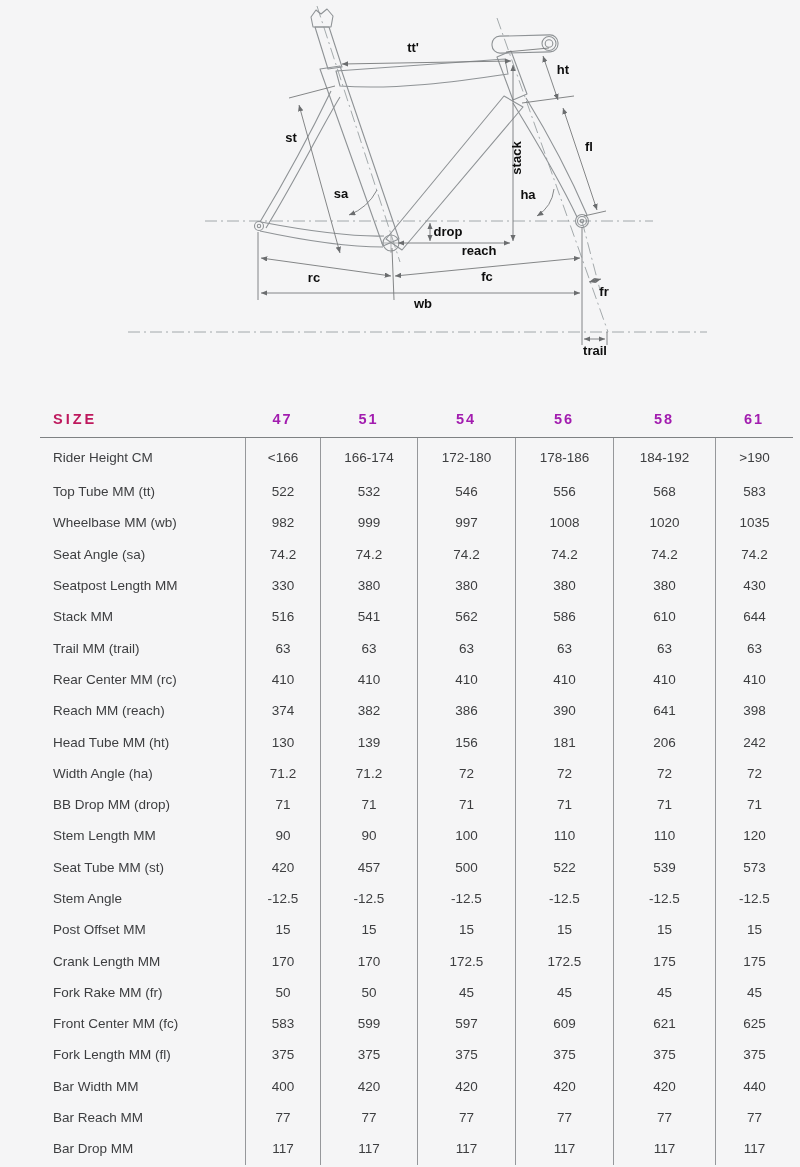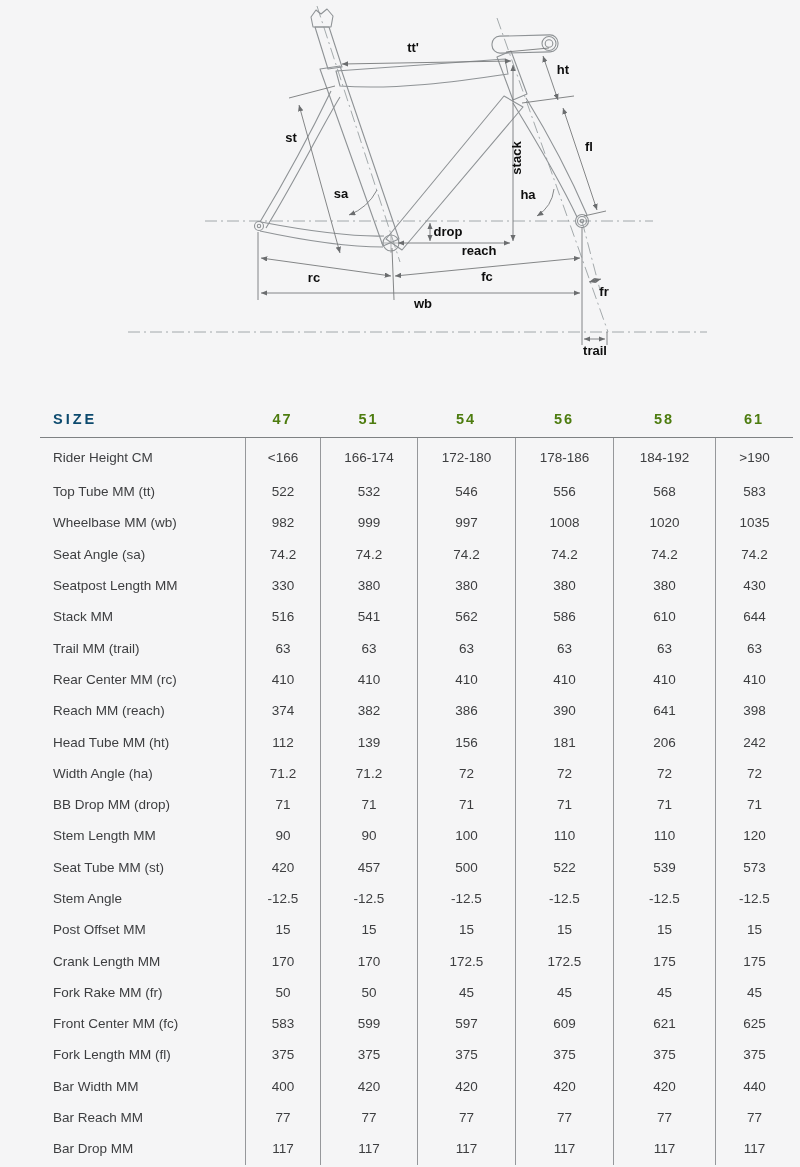--- a/index.html
+++ b/index.html
@@ -15,25 +15,25 @@
   .cl   { stroke:#9aa0a3; stroke-width:0.9; fill:none; stroke-dasharray:12 4 2 4; }
   .dim  { stroke:#77797b; stroke-width:0.9; fill:none; }
   .frm  { stroke:#8f9396; stroke-width:1.1; fill:none; stroke-linejoin:round; }
   text.lbl { font:700 13px "Liberation Sans", sans-serif; fill:#0e0e0e; }
   
   .table-wrap { margin:8px 7px 0 40px; }
   .grid { display:grid; grid-template-columns:205px 75px 97px 98px 98px 102px 78px; }
   .thead { height:37px; align-items:center; border-bottom:1px solid #7e8183; }
   .thead .size {
     font-weight:bold; font-size:14.5px; letter-spacing:3px;
-    color:#0c4a6e; padding-left:13px;
+    color:#be185d; padding-left:13px;
   }
   .thead .num {
     font-weight:bold; font-size:14.5px; letter-spacing:2px;
-    color:#4d7c0f; text-align:center;
+    color:#a21caf; text-align:center;
   }
   .trow { height:31.3px; }
   .trow:first-child { height:38px; }
   .cell { display:flex; align-items:center; font-size:13.5px; color:#3d3e40; }
   .cell.label { padding-left:13px; }
   .cell.val { justify-content:center; border-left:1px solid #96989b; }
 </style>
 </head>
 <body>
 
@@ -211,21 +211,21 @@
         <div class="cell label">Reach MM (reach)</div>
         <div class="cell val">374</div>
         <div class="cell val">382</div>
         <div class="cell val">386</div>
         <div class="cell val">390</div>
         <div class="cell val">641</div>
         <div class="cell val">398</div>
       </div>
       <div class="grid trow">
         <div class="cell label">Head Tube MM (ht)</div>
-        <div class="cell val">112</div>
+        <div class="cell val">130</div>
         <div class="cell val">139</div>
         <div class="cell val">156</div>
         <div class="cell val">181</div>
         <div class="cell val">206</div>
         <div class="cell val">242</div>
       </div>
       <div class="grid trow">
         <div class="cell label">Width Angle (ha)</div>
         <div class="cell val">71.2</div>
         <div class="cell val">71.2</div>

